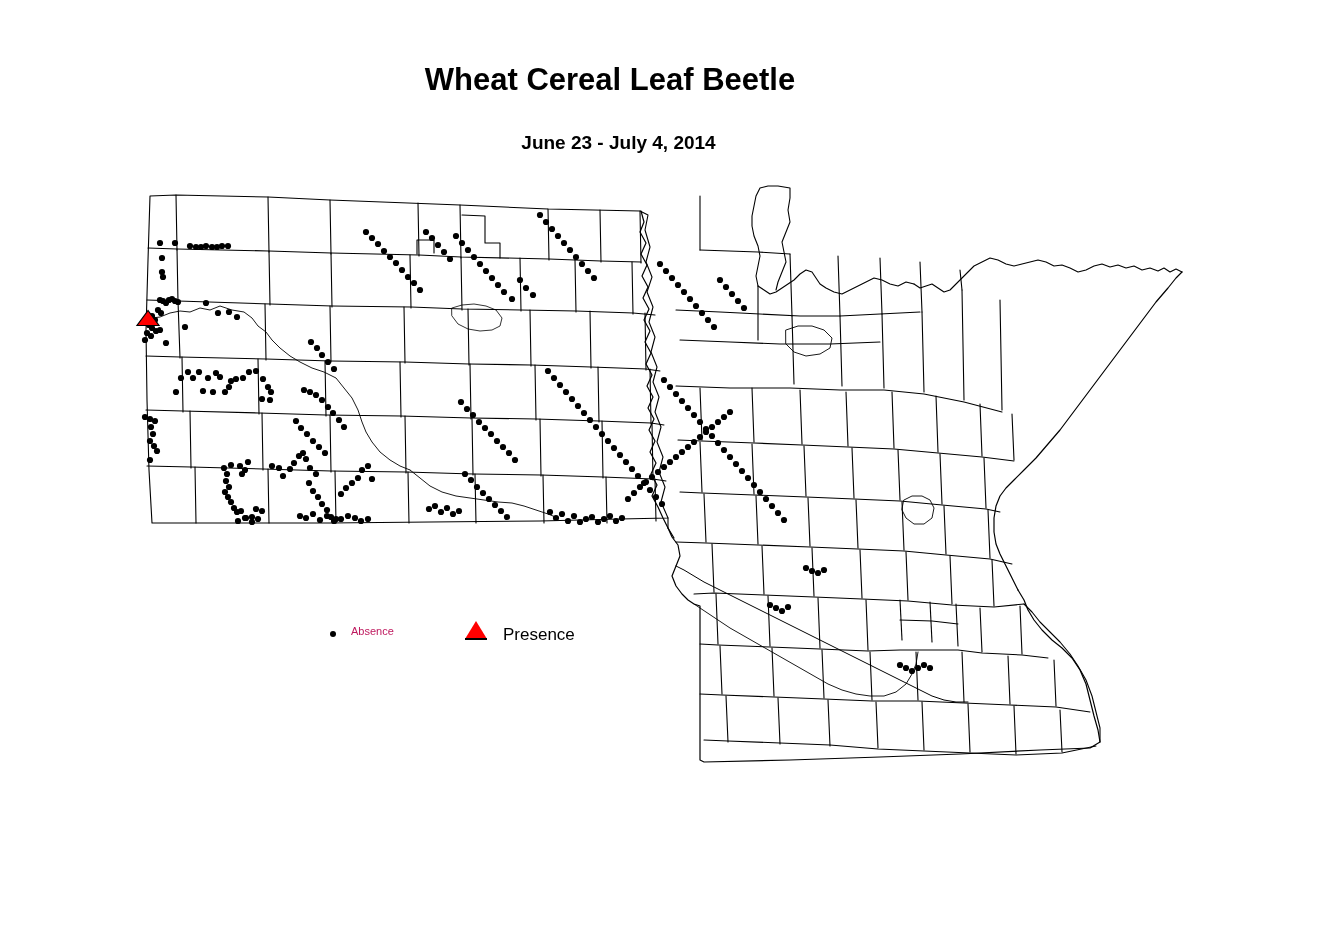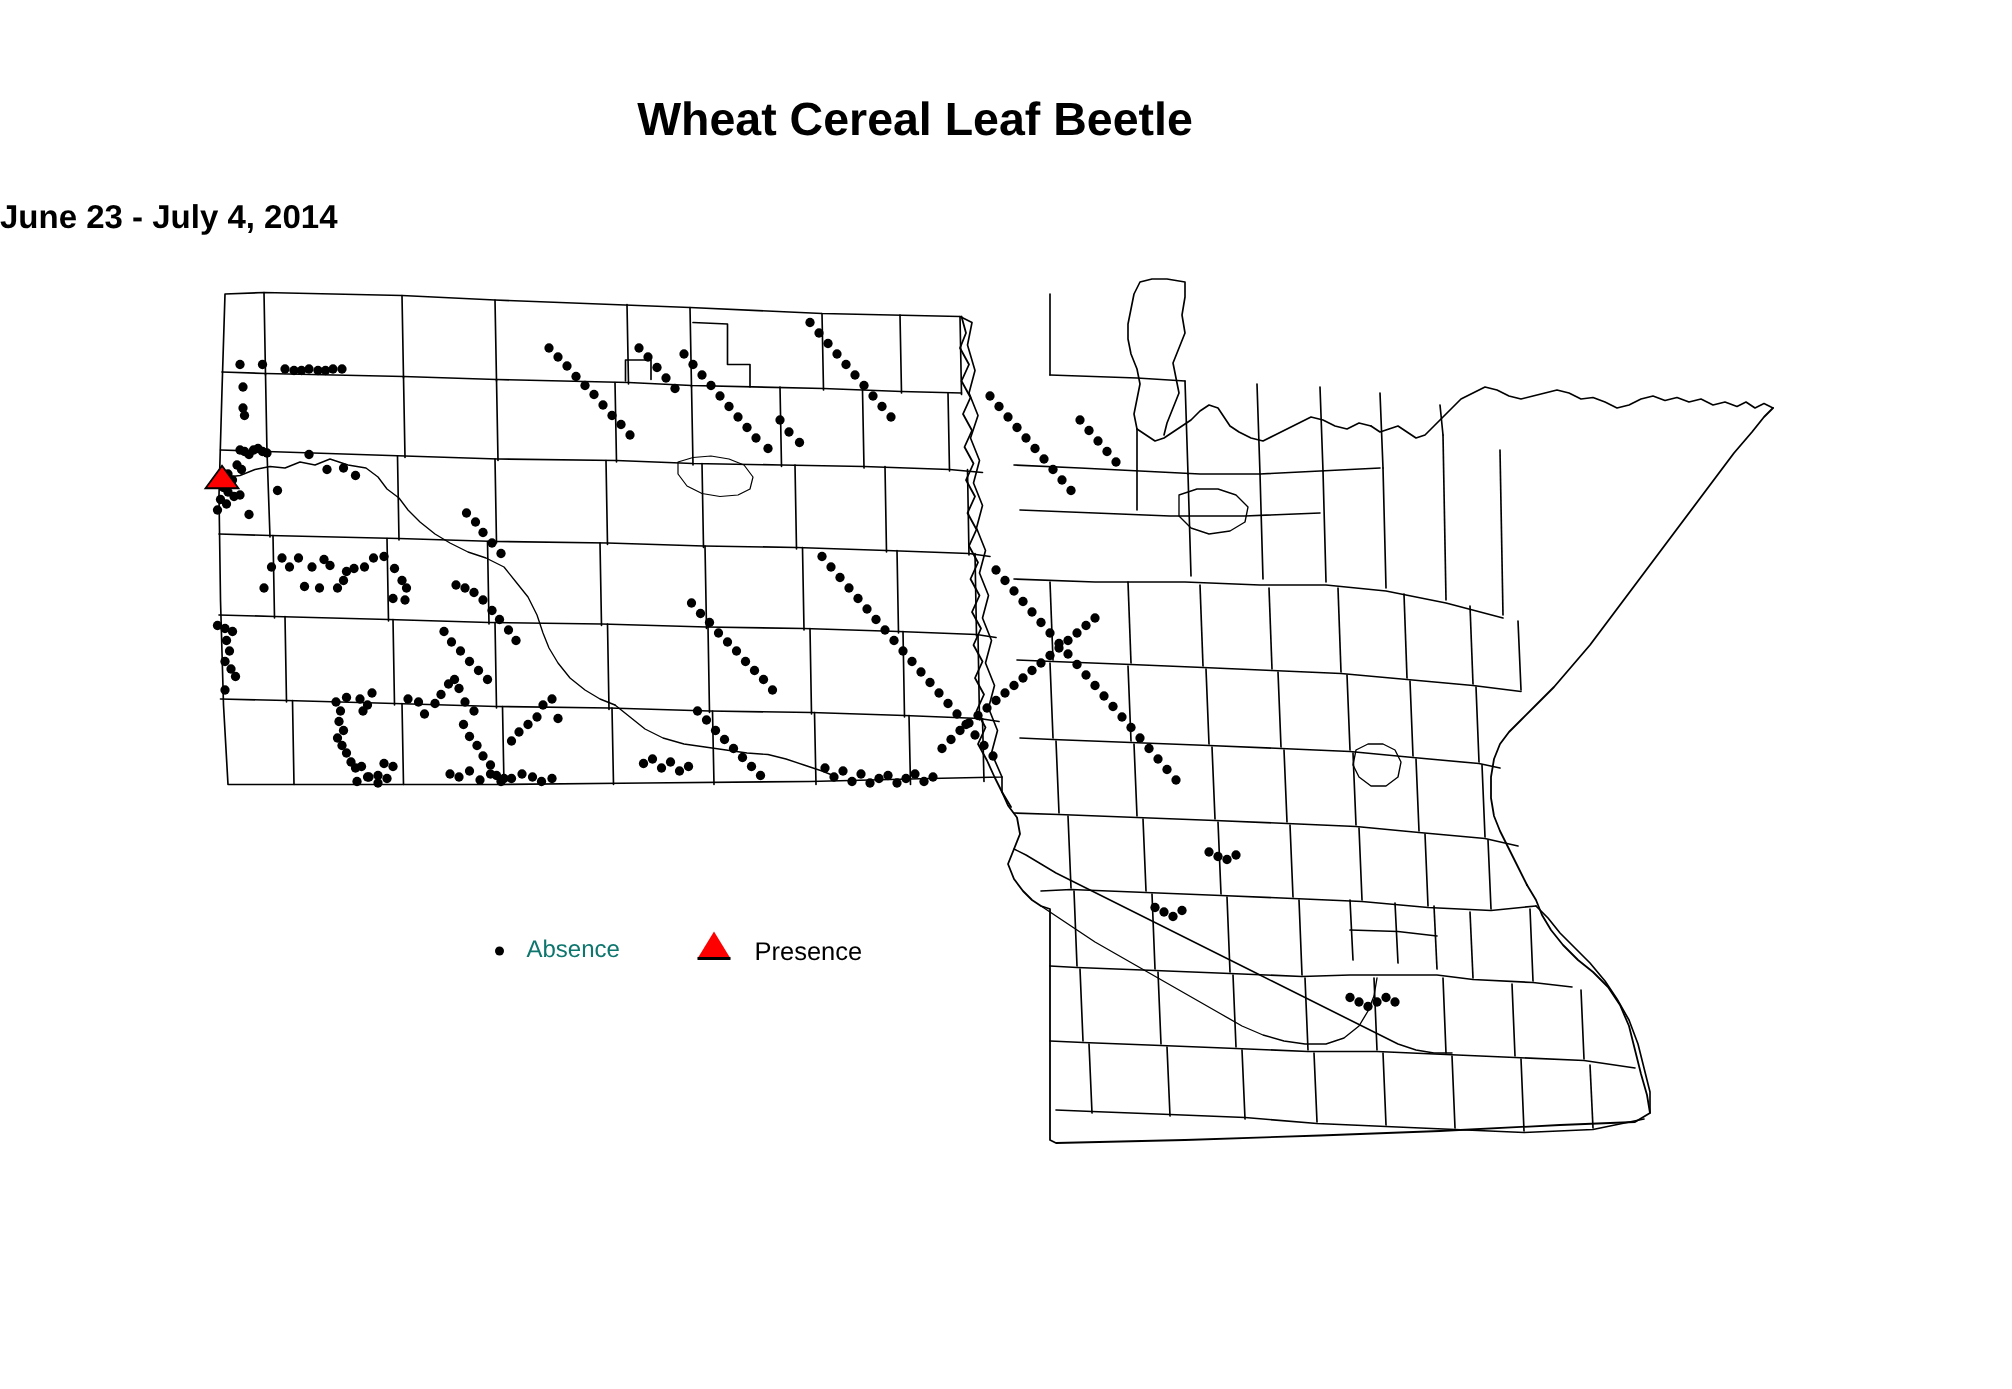--- a/index.html
+++ b/index.html
@@ -31,21 +31,22 @@
     font-weight: bold;
     color: #000000;
     letter-spacing: 0px;
     font-family: "Liberation Sans", sans-serif;
   }
   .subtitle {
     position: absolute;
     top: 132px;
     left: 0;
     width: 1237px;
-    font-size: 22px;
+    text-align: center;
+    font-size: 19px;
     font-weight: bold;
     color: #000000;
     font-family: "Liberation Sans", sans-serif;
   }
   #map-area {
     position: absolute;
     top: 0;
     left: 0;
     width: 1341px;
     height: 926px;
@@ -68,22 +69,22 @@
     top: 15px;
     width: 6px;
     height: 6px;
     background: #000000;
     border-radius: 50%;
   }
   .legend-label-absence {
     position: absolute;
     left: 33px;
     top: 9px;
-    font-size: 16px;
-    color: #0f766e;
+    font-size: 11px;
+    color: #be185d;
     font-family: "Liberation Sans", sans-serif;
     white-space: nowrap;
   }
   .legend-tri {
     position: absolute;
     left: 147px;
     top: 5px;
     width: 0;
     height: 0;
     border-left: 11px solid transparent;

